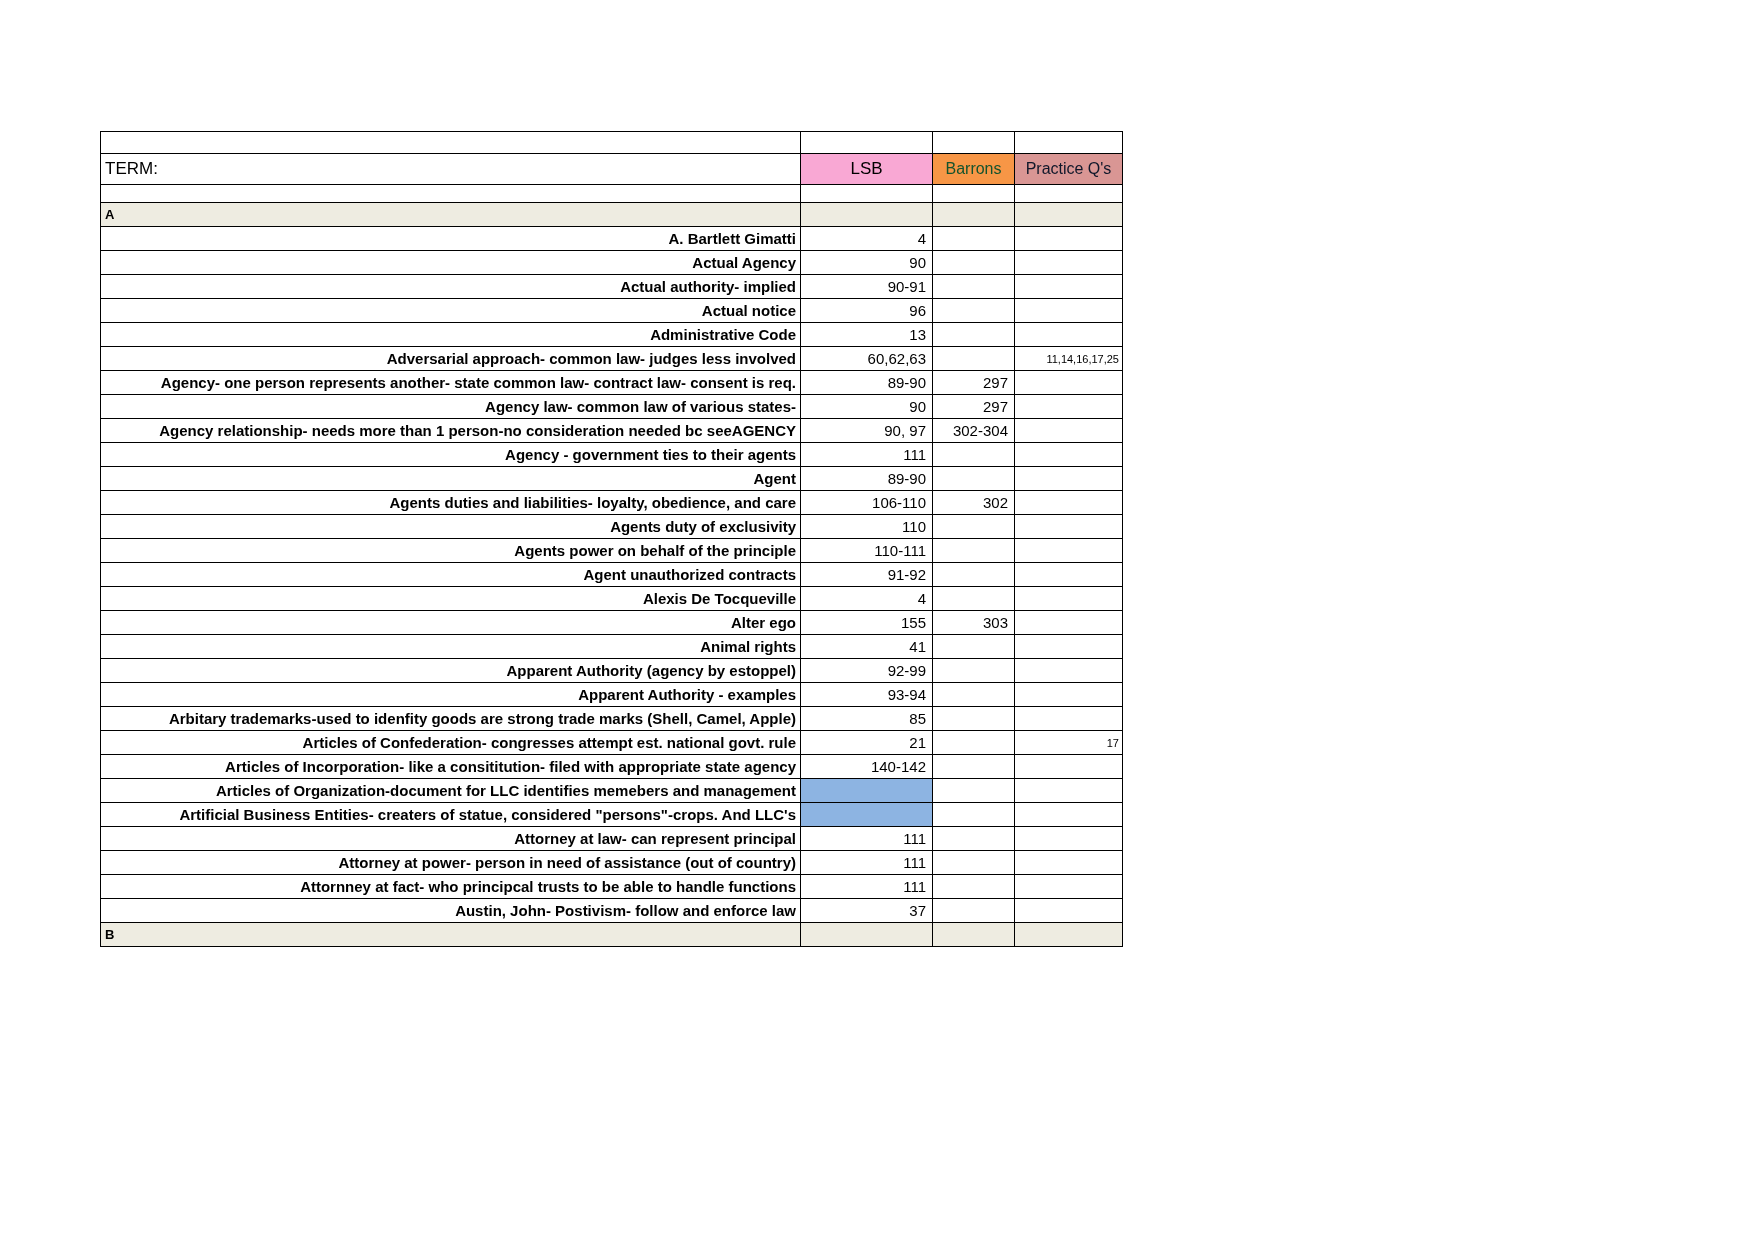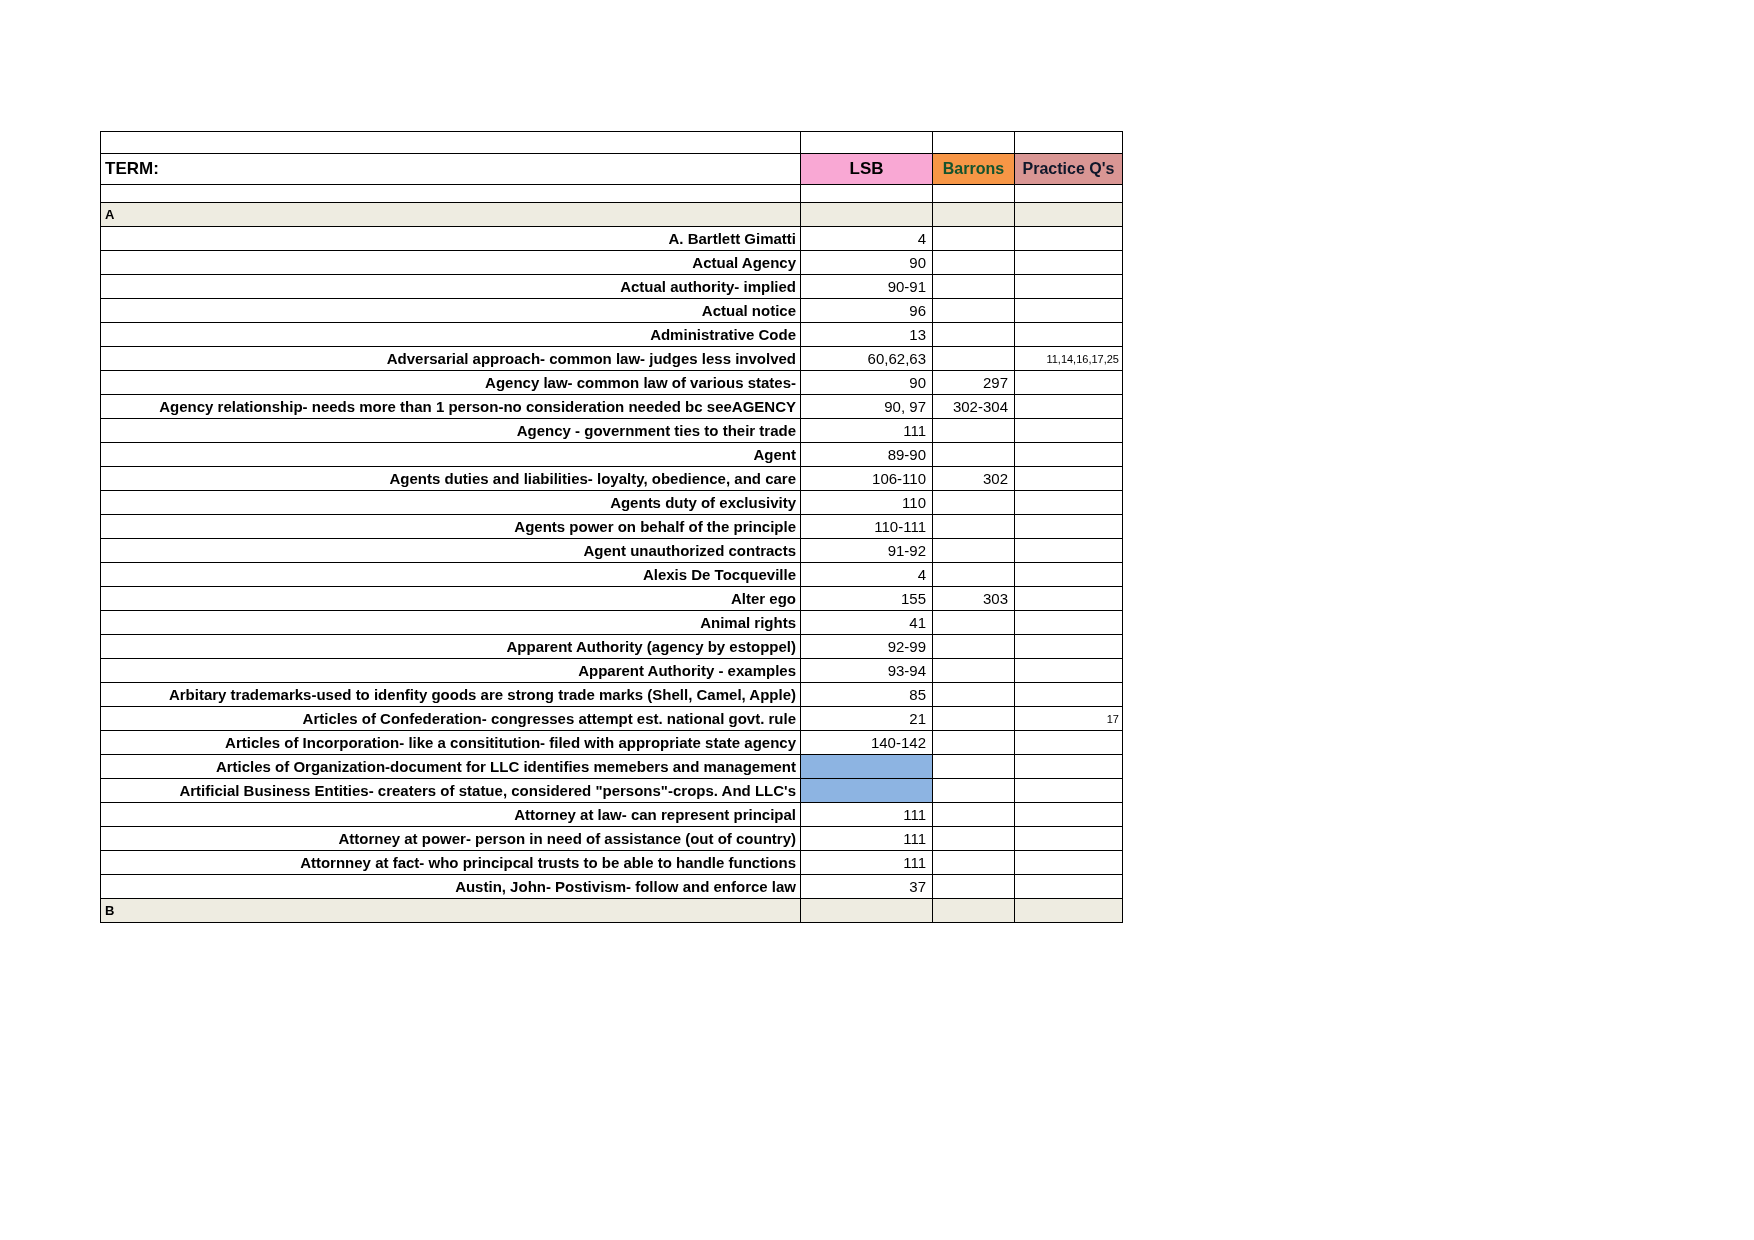--- a/index.html
+++ b/index.html
@@ -14,21 +14,21 @@
   col.c-lsb{width:132px;}
   col.c-barrons{width:82px;}
   col.c-practice{width:108px;}
   td,th{
     border:1px solid #000;box-sizing:border-box;
     height:24px;padding:0 4px;overflow:hidden;white-space:nowrap;
     font-size:15px;vertical-align:middle;
   }
   tr.top-spacer td{height:22px;}
   tr.spacer td{height:18px;}
-  tr.header th{height:31px;font-weight:bold;margin-top:32px;}
+  tr.header th{height:31px;font-weight:normal;margin-top:32px;}
   .th-term{text-align:left;font-size:17px;}
   .th-lsb{background:#f9a8d4;text-align:center;font-size:17px;}
   .th-barrons{background:#f79646;color:#14532d;text-align:center;font-size:16px;}
   .th-practice{background:#d99694;color:#0f172a;text-align:center;font-size:16px;}
   tr.section td{background:#eeece1;font-weight:bold;font-size:13px;}
   td.term{font-weight:bold;text-align:right;}
   td.num{text-align:right;padding-right:6px;}
   td.small{font-size:11px;padding-right:3px;}
   td.fill{background:#8db4e2;}
 </style>
@@ -100,33 +100,39 @@
           <td class="num"></td>
           <td class="num"></td>
         </tr>
         <tr>
           <td class="term">Adversarial approach- common law- judges less involved</td>
           <td class="num">60,62,63</td>
           <td class="num"></td>
           <td class="num small">11,14,16,17,25</td>
         </tr>
         <tr>
+          <td class="term">Agency- one person represents another- state common law- contract law- consent is req.</td>
+          <td class="num">89-90</td>
+          <td class="num">297</td>
+          <td class="num"></td>
+        </tr>
+        <tr>
           <td class="term">Agency law- common law of various states-</td>
           <td class="num">90</td>
           <td class="num">297</td>
           <td class="num"></td>
         </tr>
         <tr>
           <td class="term">Agency relationship- needs more than 1 person-no consideration needed bc seeAGENCY</td>
           <td class="num">90, 97</td>
           <td class="num">302-304</td>
           <td class="num"></td>
         </tr>
         <tr>
-          <td class="term">Agency - government ties to their trade</td>
+          <td class="term">Agency - government ties to their agents</td>
           <td class="num">111</td>
           <td class="num"></td>
           <td class="num"></td>
         </tr>
         <tr>
           <td class="term">Agent</td>
           <td class="num">89-90</td>
           <td class="num"></td>
           <td class="num"></td>
         </tr>

